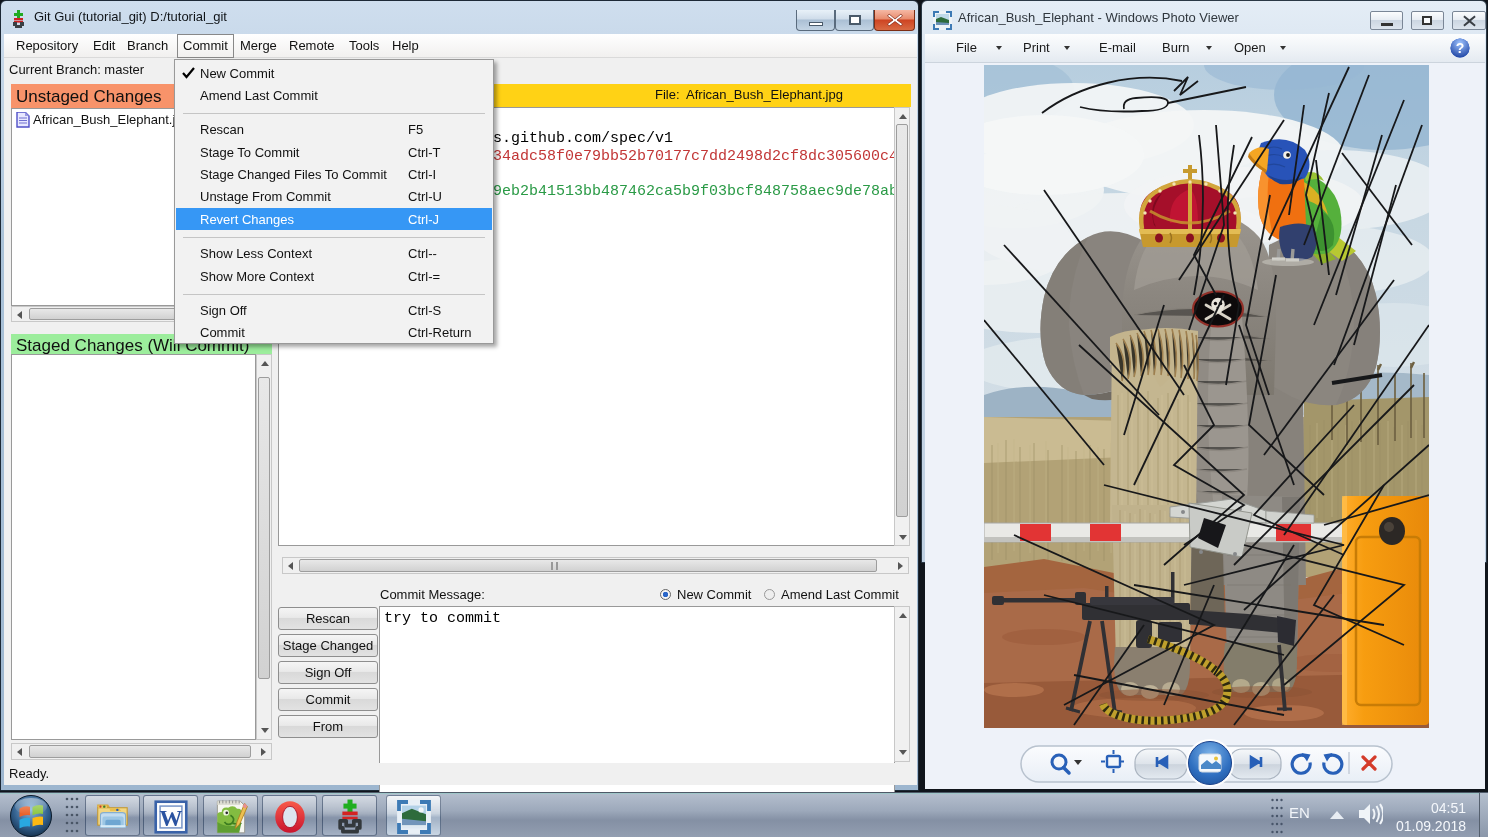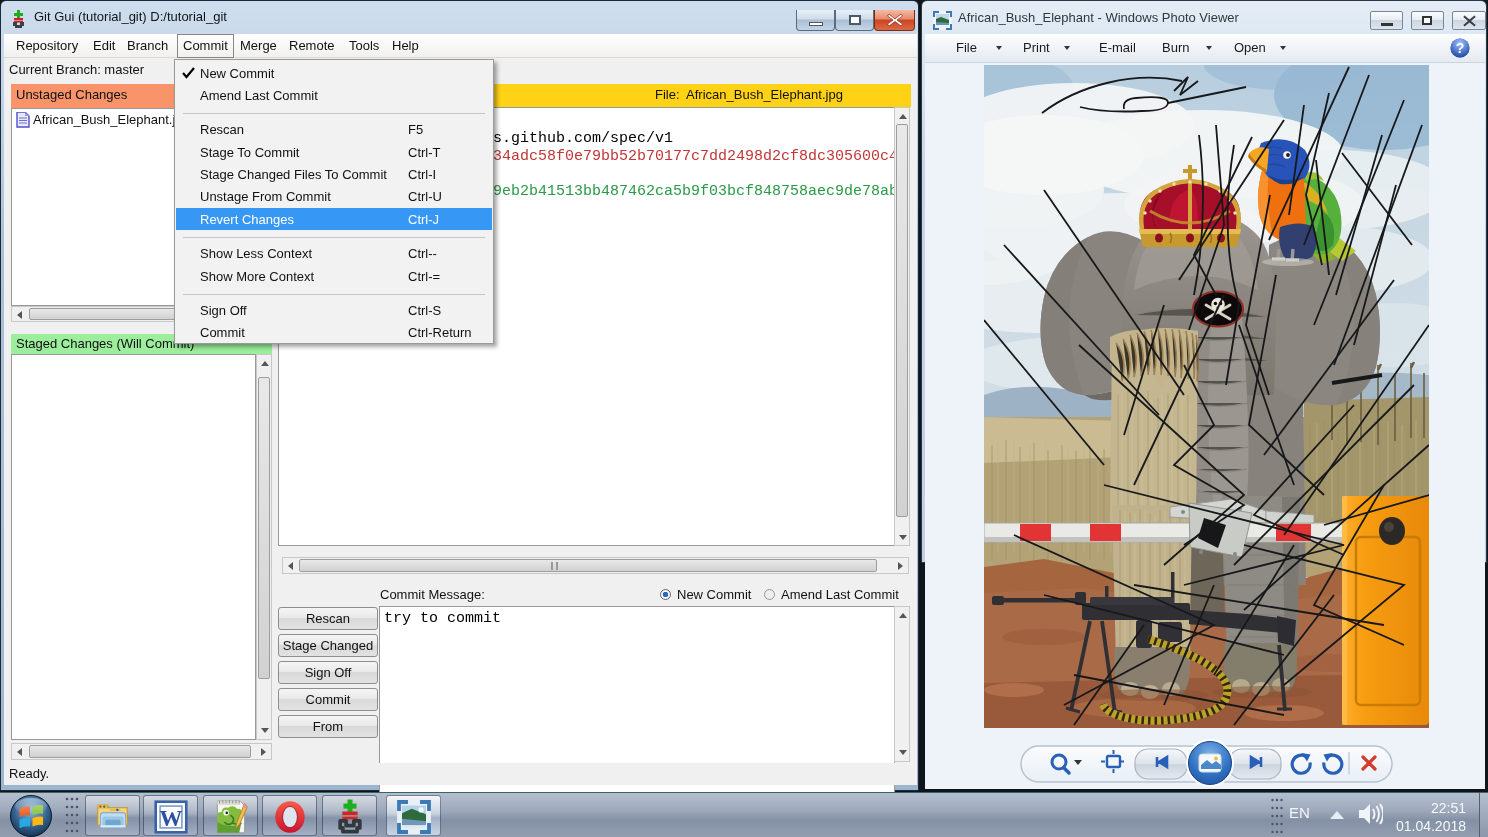--- a/index.html
+++ b/index.html
@@ -11,21 +11,21 @@
 #gittitle{left:0;top:0;width:100%;height:33px;color:#101418;font-size:13px}
 #gittitle .txt{left:33px;top:8px}
 .capbtns{top:9px;height:21px}
 .capbtn{float:left;width:39px;height:21px;border:1px solid #5a6b7d;border-top:none;border-radius:0 0 4px 4px;background:linear-gradient(#e8f1f8,#cfdcea 45%,#aabfd4 50%,#c3d4e4);position:relative}
 .capbtn.close{width:41px;background:linear-gradient(#f5b8a4,#e88b6d 45%,#ce4422 50%,#d86a43);border-color:#7c2d14}
 #gitcontent{left:3px;top:33px;width:913px;height:729px;background:#f0f0f0}
 #gitmenubar{left:0;top:0;width:100%;height:24px;background:linear-gradient(#ffffff,#f1f0ef);border-bottom:1px solid #dadada;font-size:13px;color:#111}
 #gitmenubar span{position:absolute;top:4px}
 #statusbar{left:3px;top:762px;width:913px;height:22px;background:#f0f0f0;font-size:13px;color:#111}
 
-.hdr{font-size:13px;color:#101010;padding:3px 0 0 5px}
+.hdr{font-size:17px;color:#101010;padding:3px 0 0 5px}
 .sunken{background:#fff;border:1px solid #999}
 
 .sb{background:#f0f0f0;border:1px solid #c8c8c8}
 .sbthumb{background:linear-gradient(#e8e8e8,#d1d1d1);border:1px solid #9d9d9d;border-radius:2px}
 .arr{width:0;height:0;position:absolute}
 
 .pbtn{background:linear-gradient(#f5f5f5,#e9e9e9 45%,#d9d9d9 50%,#e2e2e2);border:1px solid #8e8e8e;border-radius:3px;font-size:13px;color:#111;text-align:center;padding-top:3px}
 
 #ddmenu{left:173px;top:58px;width:320px;height:285px;background:#f2f2f2;border:1px solid #999;box-shadow:3px 3px 4px rgba(0,0,0,.35);font-size:13px;color:#111}
 .mi{position:absolute;left:1px;width:316px;height:22px}
@@ -731,18 +731,18 @@
           <circle cx="7" cy="37" r="1.2"></circle>
           <circle cx="11.5" cy="37" r="1.2"></circle>
     </g>
   </svg>
   <div class="abs" style="left:1289px;top:11px;font-size:15px;color:#f2f5f9">EN</div>
   <i class="arr" style="left:1330px;top:18px;border-left:7px solid transparent;border-right:7px solid transparent;border-bottom:8px solid #e8edf3"></i>
   <svg class="abs" style="left:1357px;top:10px" width="26" height="22" viewBox="0 0 26 22">
     <path d="M2,7 h5 l6,-6 v20 l-6,-6 h-5 z" fill="#f0f4f8"></path>
     <path d="M16,6 q3,5 0,10 M19.5,3 q5,8 0,16 M23,1 q6.5,10 0,20" stroke="#f0f4f8" stroke-width="2" fill="none"></path>
   </svg>
-  <div class="abs" style="left:1404px;top:7px;width:62px;text-align:right;font-size:14px;color:#f4f7fb">22:51</div>
-  <div class="abs" style="left:1384px;top:25px;width:82px;text-align:right;font-size:14px;color:#f4f7fb">01.04.2018</div>
+  <div class="abs" style="left:1404px;top:7px;width:62px;text-align:right;font-size:14px;color:#f4f7fb">04:51</div>
+  <div class="abs" style="left:1384px;top:25px;width:82px;text-align:right;font-size:14px;color:#f4f7fb">01.09.2018</div>
   <div class="abs" style="left:1479px;top:0;width:9px;height:45px;background:linear-gradient(#b4bfce,#8a96a9);border-left:1px solid #55606e"></div>
 </div>
 
 </div>
 
 </body></html>

